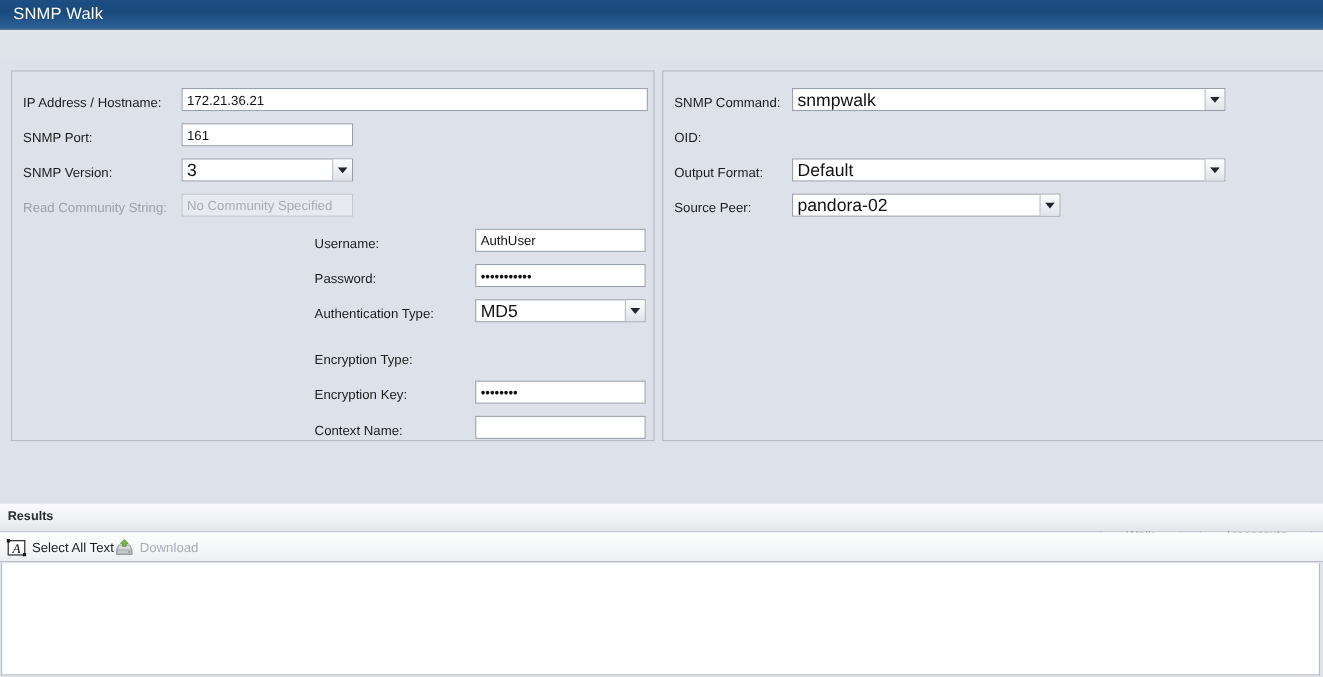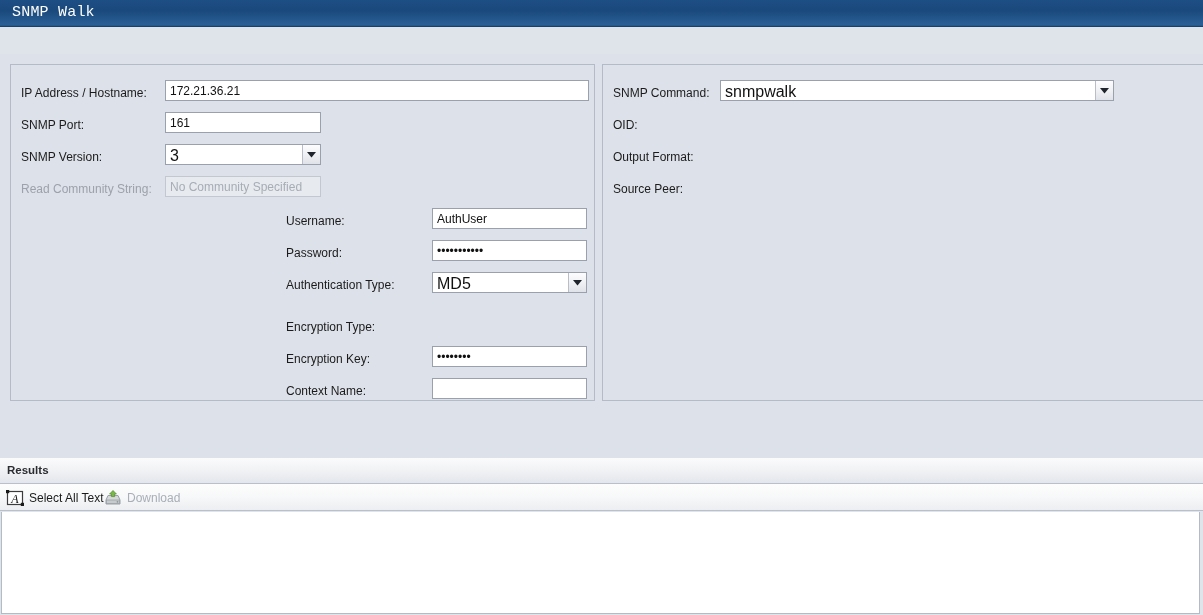--- a/index.html
+++ b/index.html
@@ -19,21 +19,20 @@
   }
 
   
   .titlebar {
     position: absolute;
     left: 0; top: 0;
     width: 1203px; height: 27px;
     background: linear-gradient(to bottom, #1d4e84 0%, #1a497c 40%, #2a5f96 95%, #20548a 100%);
     border-bottom: 1px solid #17406c;
     box-sizing: border-box;
-    font-family: Liberation Mono, monospace;
   }
   .titlebar .title-text {
     position: absolute;
     left: 12px; top: 4px;
     color: #ffffff;
     font-size: 15px;
     letter-spacing: 0.2px;
   }
 
   
@@ -262,22 +261,38 @@
       <span class="carrow">
         <svg width="9" height="6" viewBox="0 0 9 6">
             <polygon points="0,0 9,0 4.5,5.5" fill="#20252d"></polygon>
           </svg>
       </span>
     </div>
 
     <span class="lbl" style="left:10px; top:53px;">OID:</span>
 
     <span class="lbl" style="left:10px; top:85px;">Output Format:</span>
+    <div class="combo" style="left:117px; top:79px; width:394px;">
+      <span class="cval">Default</span>
+      <span class="carrow">
+        <svg width="9" height="6" viewBox="0 0 9 6">
+            <polygon points="0,0 9,0 4.5,5.5" fill="#20252d"></polygon>
+          </svg>
+      </span>
+    </div>
 
     <span class="lbl" style="left:10px; top:117px;">Source Peer:</span>
+    <div class="combo" style="left:117px; top:111px; width:244px;">
+      <span class="cval">pandora-02</span>
+      <span class="carrow">
+        <svg width="9" height="6" viewBox="0 0 9 6">
+            <polygon points="0,0 9,0 4.5,5.5" fill="#20252d"></polygon>
+          </svg>
+      </span>
+    </div>
   </fieldset>
 
   <button class="btn walk">Walk</button>
   <button class="btn trace">Traceroute</button>
 </div>
 
 <div class="panel-header results">
   <span class="hdr-text">Results</span>
 </div>
 

